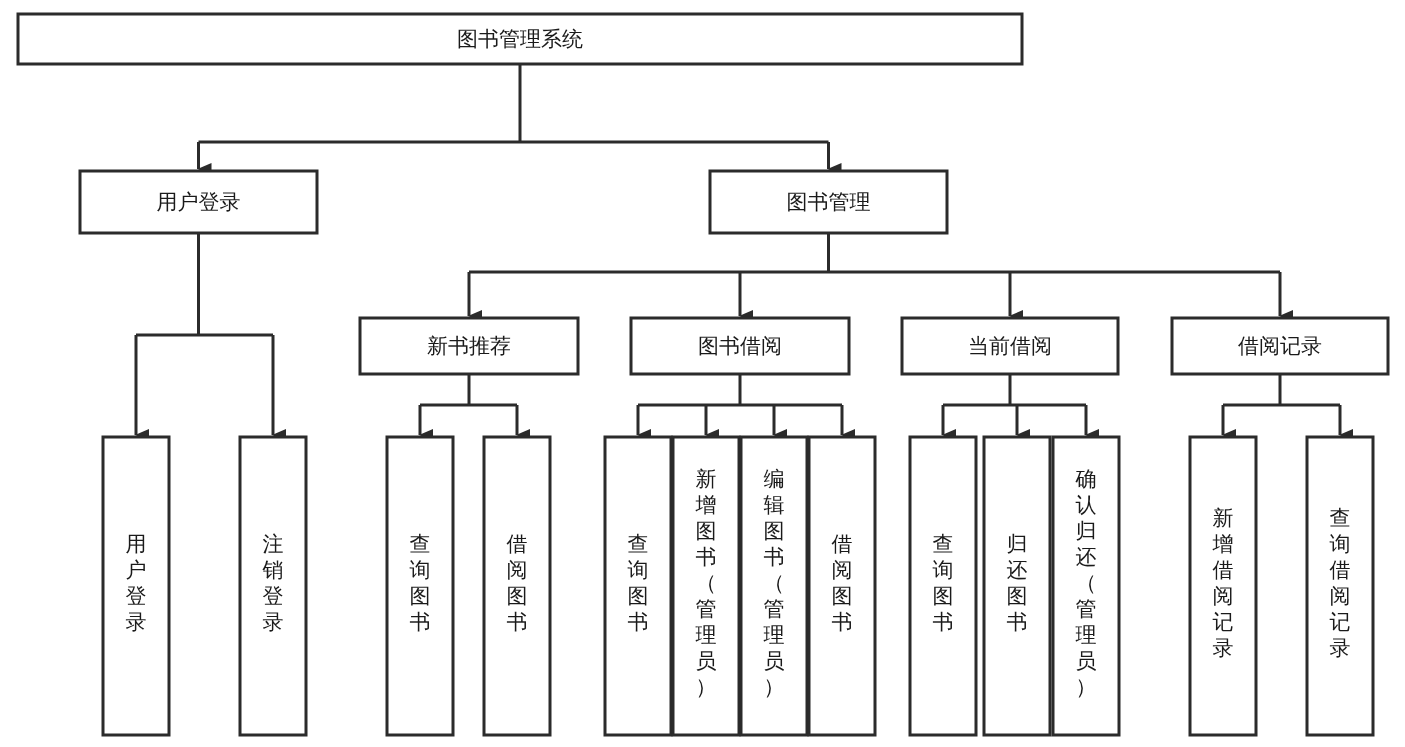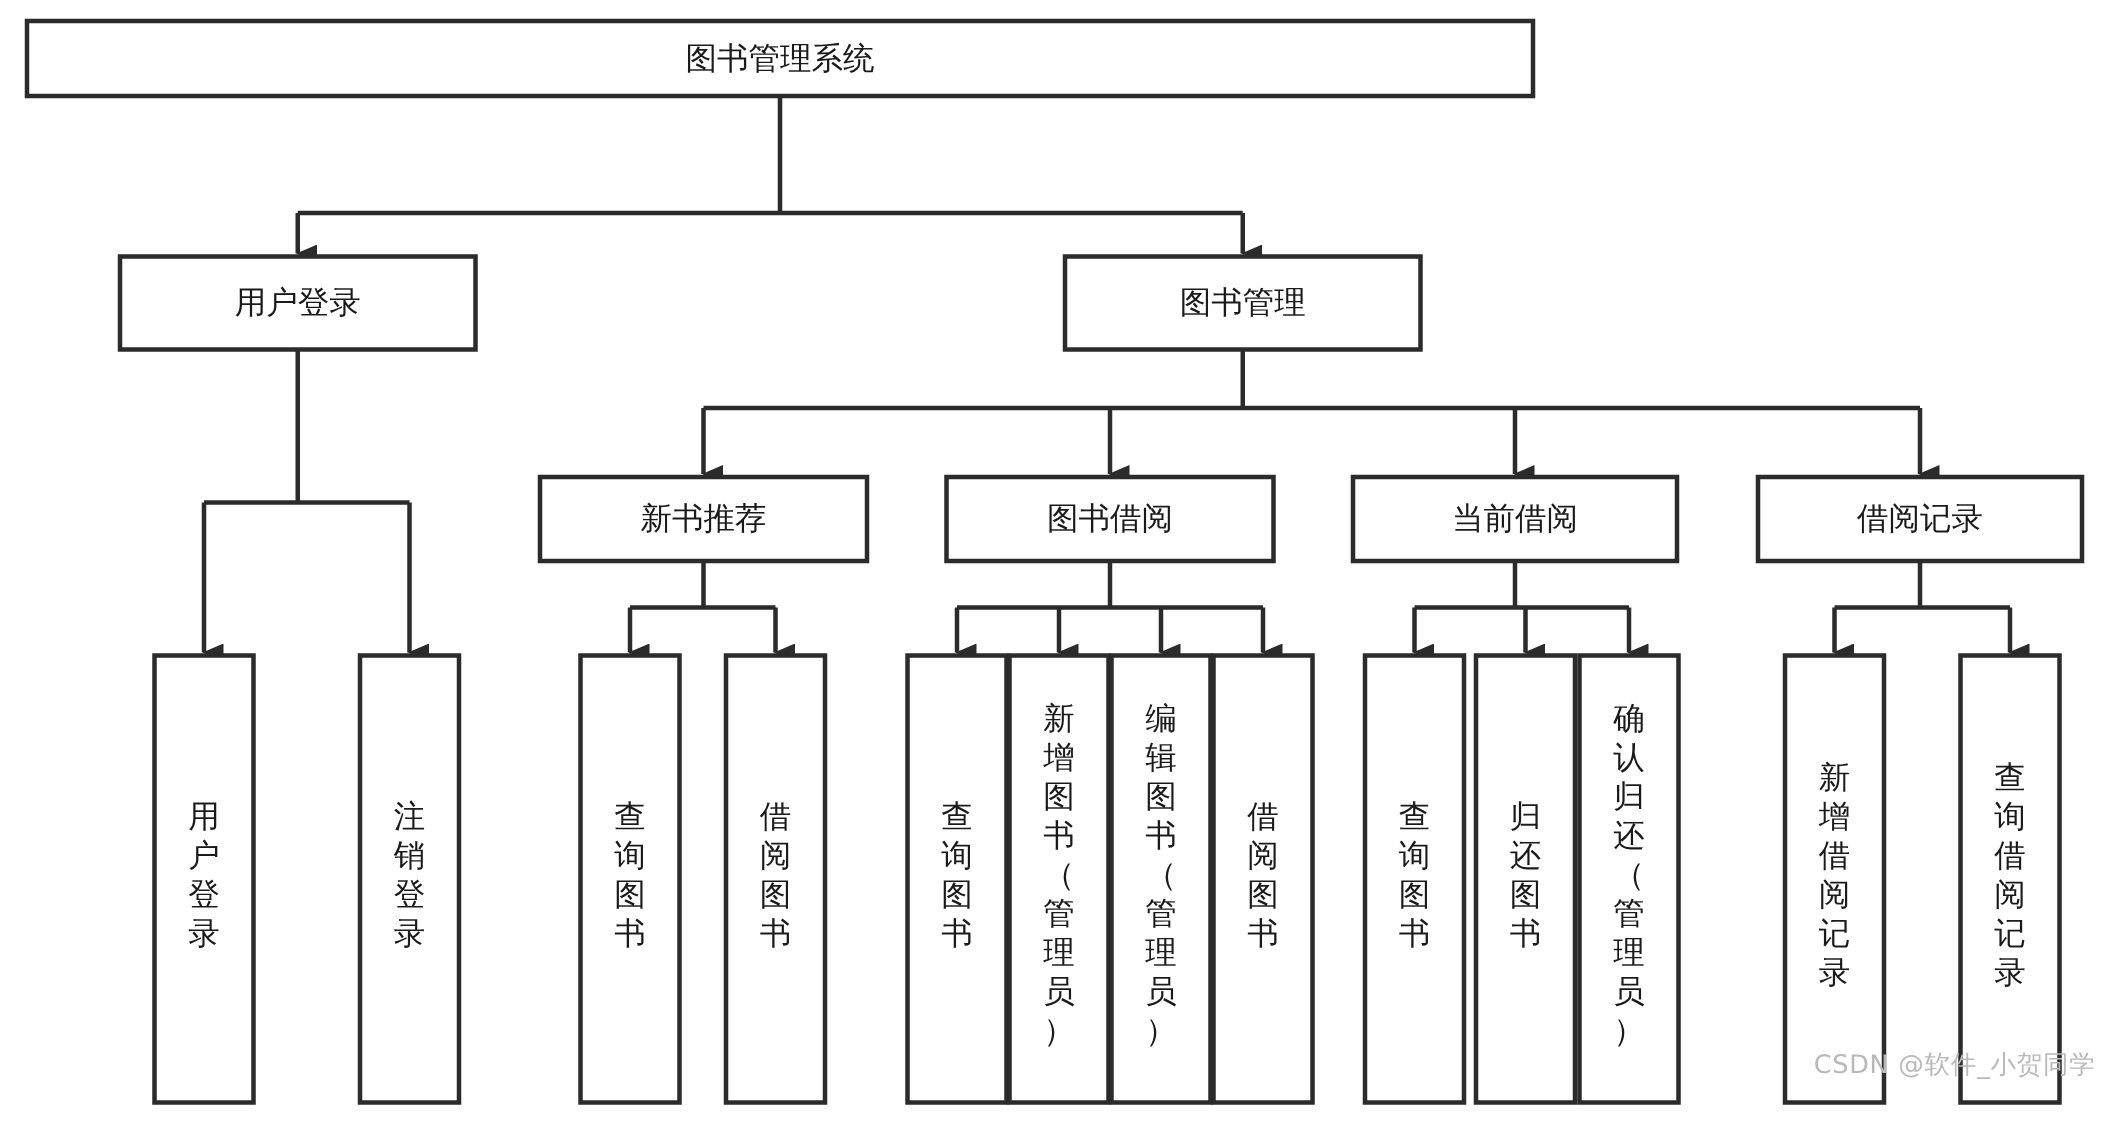--- a/index.html
+++ b/index.html
@@ -191,14 +191,13 @@
           <rect x="1190" y="437" width="66" height="298" class="node-box"></rect>
           <text x="1223" y="0" class="node-label-v"><tspan x="1223" y="525">新</tspan><tspan x="1223" y="551">增</tspan><tspan x="1223" y="577">借</tspan><tspan x="1223" y="603">阅</tspan><tspan x="1223" y="629">记</tspan><tspan x="1223" y="655">录</tspan></text>
         </g>
         <g>
           <rect x="1307" y="437" width="66" height="298" class="node-box"></rect>
           <text x="1340" y="0" class="node-label-v"><tspan x="1340" y="525">查</tspan><tspan x="1340" y="551">询</tspan><tspan x="1340" y="577">借</tspan><tspan x="1340" y="603">阅</tspan><tspan x="1340" y="629">记</tspan><tspan x="1340" y="655">录</tspan></text>
         </g>
       </g>
   </svg>
 
-  <div class="watermark">CSDN @软件_小贺同学</div>
 </div>
 
 </body></html>

